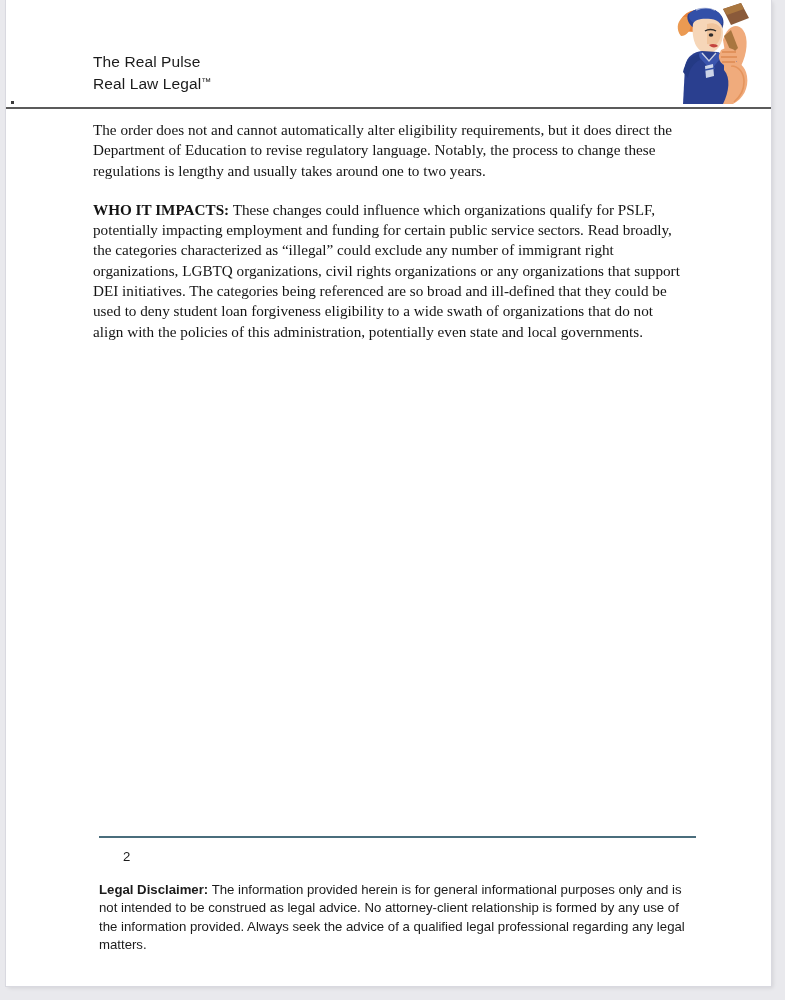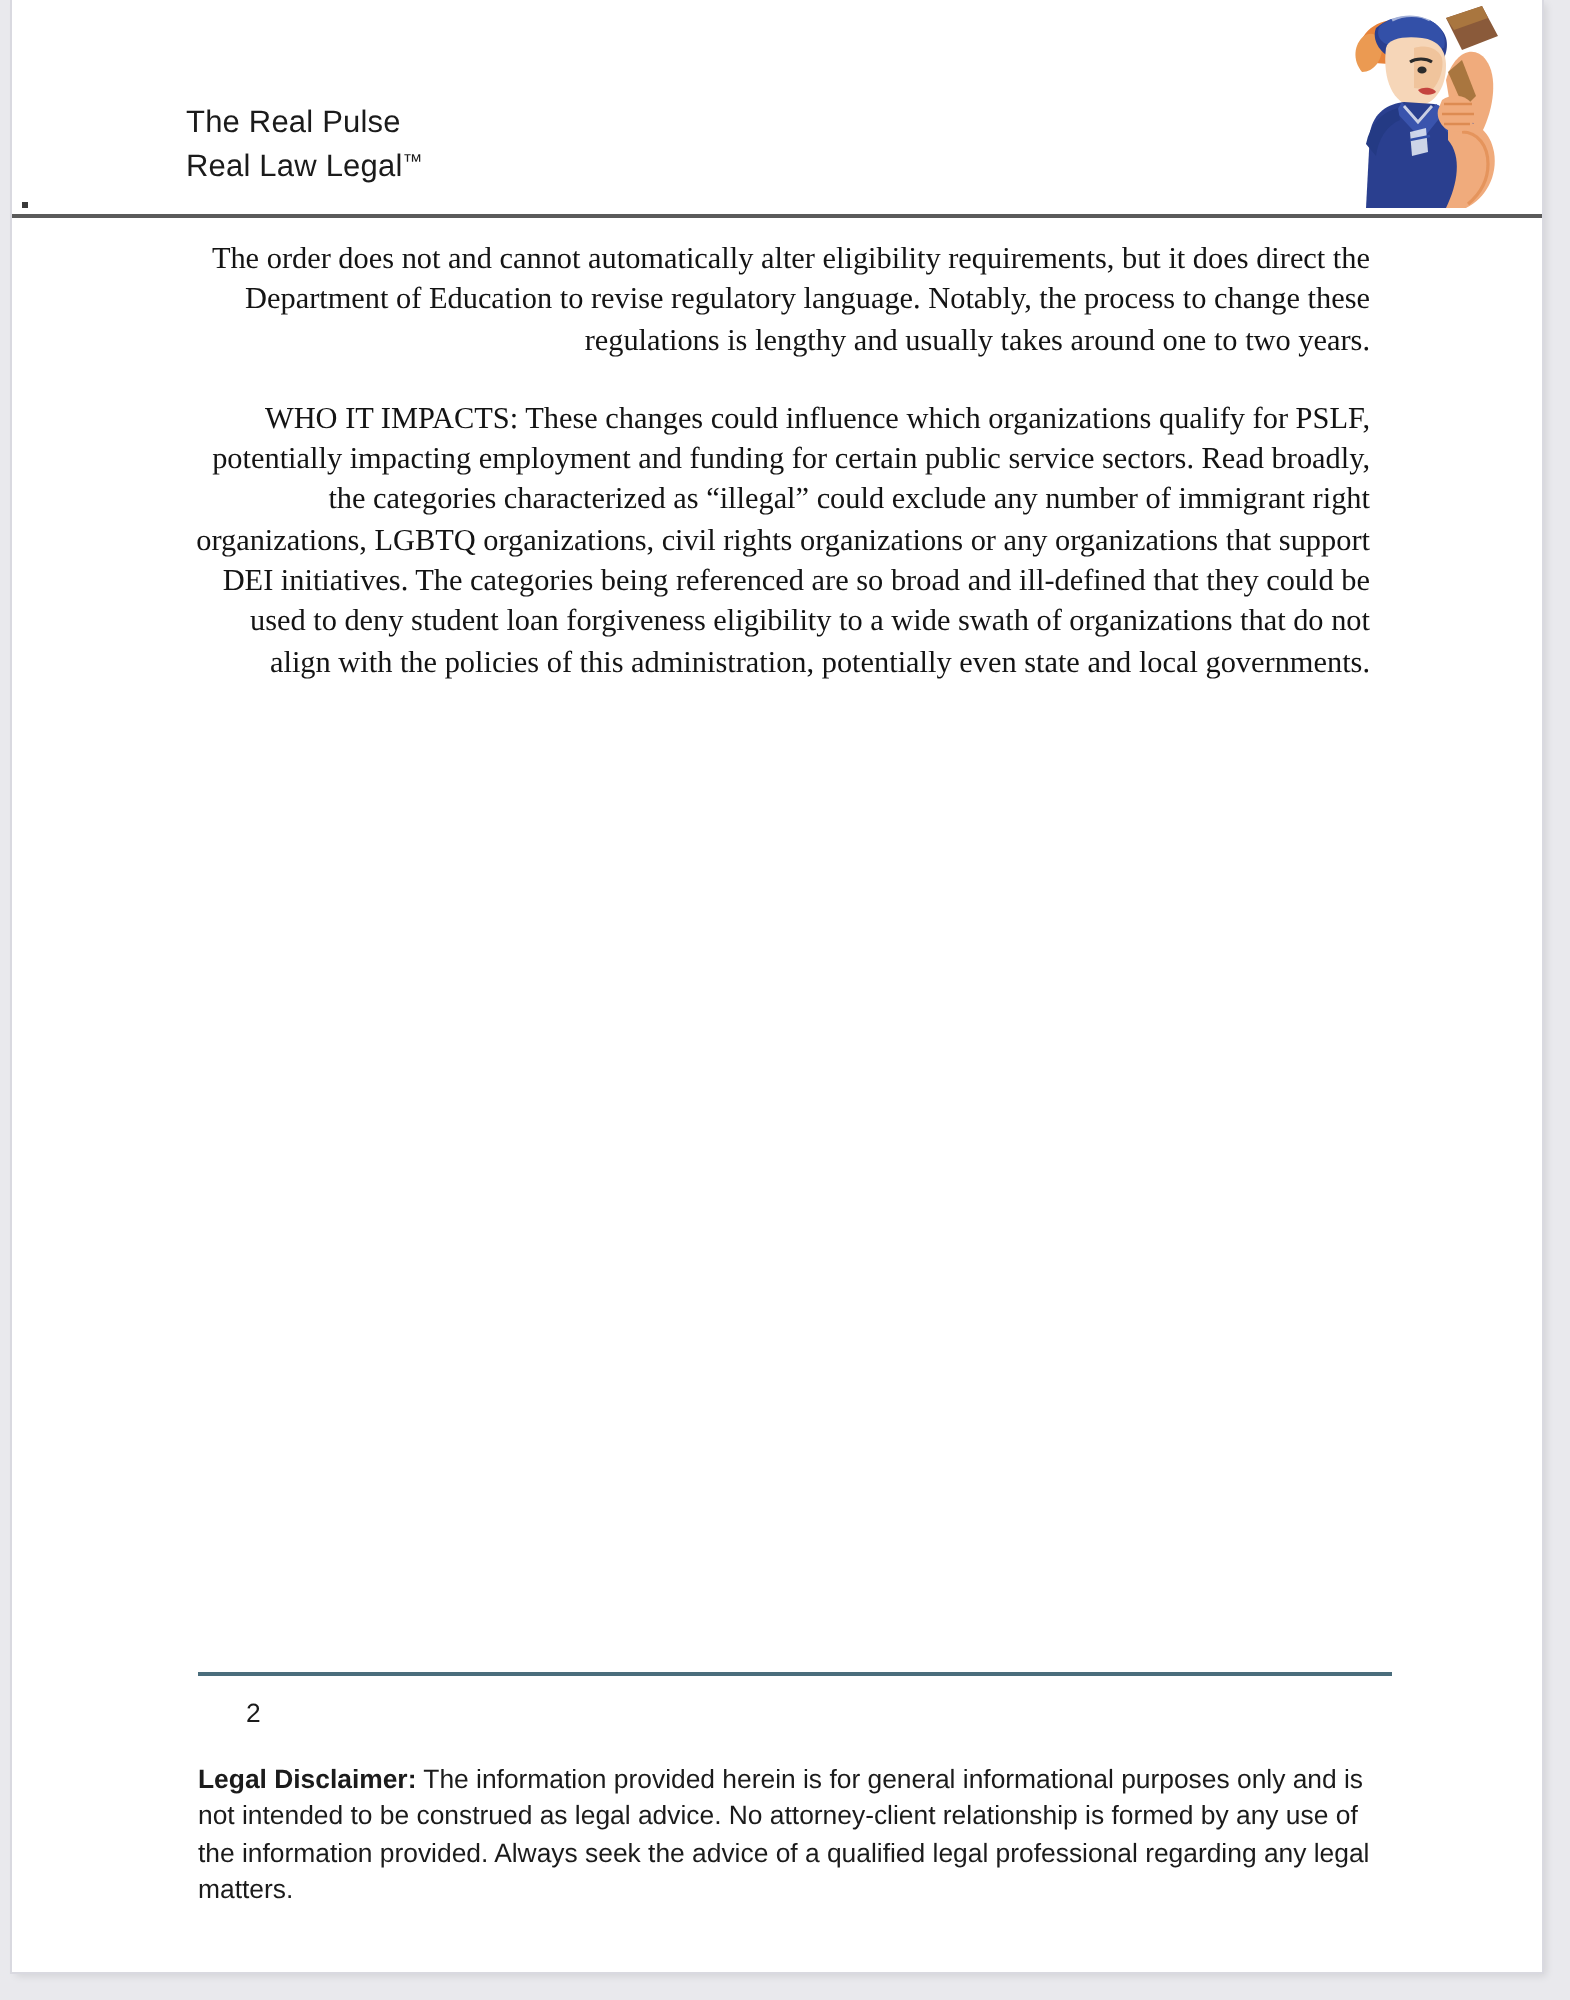--- a/index.html
+++ b/index.html
@@ -89,23 +89,23 @@
     left: 87px;
     top: 120px;
     width: 592px;
   }
   .body-para {
     margin: 0 0 19px 0;
     font-family: "Liberation Serif", serif;
     font-size: 15.2px;
     line-height: 20.3px;
     color: #141414;
-    text-align: right;
-  }
-  .run-bold { font-weight: normal; }
+    text-align: left;
+  }
+  .run-bold { font-weight: bold; }
 
   
   #footer-rule {
     position: absolute;
     left: 93px;
     top: 836px;
     width: 597px;
     height: 2px;
     background: #4a6d7c;
   }

